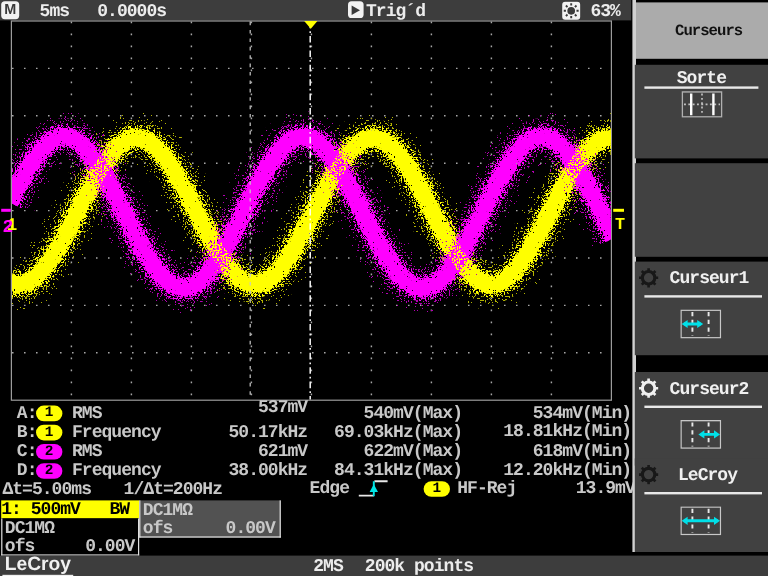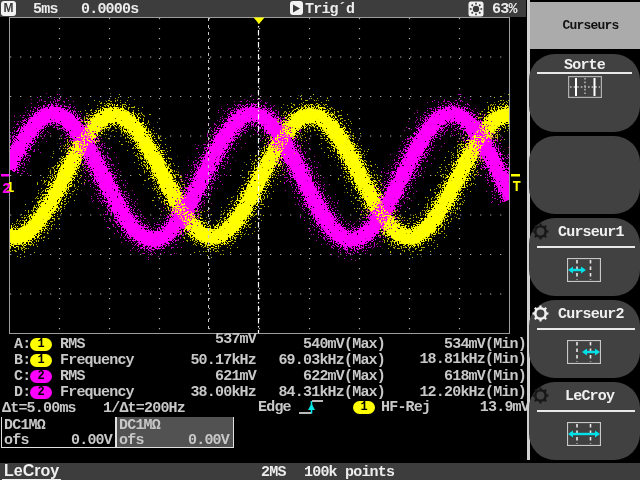--- a/index.html
+++ b/index.html
@@ -2,21 +2,21 @@
 <html><head><meta charset="utf-8"><style>
 * { margin:0; padding:0; box-sizing:border-box; }
 body { width:640px; height:480px; background:#000; position:relative; overflow:hidden;
   font-family:"Liberation Mono", monospace; font-weight:bold; }
 .ab { position:absolute; }
 .t15,.t15w,.ttl { white-space:pre; }
 .t15 { font-size:15px; letter-spacing:-0.8px; line-height:15px; color:#c8c8c8; }
 .t15w { font-size:15px; letter-spacing:-0.8px; line-height:15px; color:#ececec; }
 .oval { position:absolute; width:22px; height:13px; border-radius:7px; color:#000;
   font-size:12px; line-height:13px; text-align:center; letter-spacing:0; }
-.sec { position:absolute; left:529px; width:111px; background:#414141;border-radius:26px; }
+.sec { position:absolute; left:529px; width:111px; background:#414141; }
 .ttl { font-size:15px; letter-spacing:-0.8px; color:#f0f0f0; }
 </style></head><body>
 
 <div class="ab" style="left:0;top:0;width:526px;height:17px;background:#3d3d3d"></div>
 <div class="ab" style="left:1px;top:1px;width:15px;height:15px;border-radius:3px;background:#f2f2f2;color:#3a3a3a;font-size:12px;line-height:15px;text-align:center;font-family:'Liberation Sans',sans-serif">M</div>
 <div class="ab t15w" style="left:33px;top:2px">5ms</div>
 <div class="ab t15w" style="left:81px;top:2px">0.0000s</div>
 <div class="ab" style="left:290px;top:1px;width:13px;height:14px;border-radius:3px;background:#f2f2f2"></div>
 <svg width="9" height="9" style="position:absolute;left:292px;top:4px">
     <path d="M1 0.5 L8 4.5 L1 8.5 Z" fill="#3a3a3a"></path>
@@ -203,38 +203,39 @@
 <line x1="2" y1="14" x2="14.5" y2="14" stroke="#e8e8e8" stroke-width="1.6"></line>
 <line x1="15" y1="2" x2="26" y2="2" stroke="#e8e8e8" stroke-width="1.6"></line>
 <line x1="14.5" y1="14.5" x2="14.5" y2="2" stroke="#00e5e5" stroke-width="1.6"></line>
 <path d="M14.5 4.5 L18 11 L11 11 Z" fill="#00e5e5"></path>
 </svg>
 <div class="oval" style="left:353px;top:401px;background:#ffff00">1</div>
 <div class="ab t15" style="left:381px;top:400px">HF-Rej</div>
 <div class="ab t15" style="right:111px;top:400px">13.9mV</div>
 
 <div class="ab" style="left:1px;top:417px;width:115px;height:46px">
+ <div style="height:15px;background:#ffff00;color:#000;font-size:15px;letter-spacing:-0.8px;line-height:15px;white-space:pre">1: 500mV   BW</div>
  <div style="height:31px;background:#000;border:1px solid #e0e0e0;border-top:none;position:relative">
   <div class="ab t15" style="left:2px;top:1px">DC1MΩ</div>
   <div class="ab t15" style="left:2px;top:16px">ofs</div>
   <div class="ab t15" style="right:3px;top:16px">0.00V</div>
  </div>
 </div>
 <div class="ab" style="left:116px;top:417px;width:118px;height:46px">
  <div style="height:31px;background:#525252;border:1px solid #e0e0e0;border-top:none;position:relative">
   <div class="ab t15" style="left:2px;top:1px">DC1MΩ</div>
   <div class="ab t15" style="left:2px;top:16px">ofs</div>
   <div class="ab t15" style="right:4px;top:16px">0.00V</div>
  </div>
 </div>
 
 <div class="ab" style="left:0;top:463px;width:640px;height:17px;background:#3d3d3d"></div>
 <div class="ab" style="left:2px;top:463px;font-family:'Liberation Sans',sans-serif;font-weight:bold;font-size:16px;line-height:16px;color:#f0f0f0;border-bottom:2px solid #f0f0f0;padding:0 2px">LeCroy</div>
 <div class="ab t15w" style="left:261px;top:465px">2MS</div>
-<div class="ab t15w" style="left:304px;top:465px">100k points</div>
+<div class="ab t15w" style="left:304px;top:465px">200k points</div>
 
 <div class="ab" style="left:526.5px;top:0;width:3px;height:460px;background:#d0d0d0"></div>
 <div class="ab" style="left:529.5px;top:2px;width:122px;height:47px;background:#ababab;color:#111;font-size:13px;letter-spacing:-0.8px;line-height:47px;text-align:center">Curseurs</div>
 
 <div class="sec" style="top:54px;height:78px">
  <div class="ttl" style="text-align:center;margin-top:3px">Sorte</div>
  <div style="position:absolute;left:8px;right:8px;top:17.5px;height:2px;background:#e8e8e8"></div>
  <svg width="34" height="22" viewBox="0 0 34 22" style="position:absolute;left:39px;top:22px">
 <rect x="0.5" y="0.5" width="33" height="21" fill="none" stroke="#b0b0b0" stroke-width="1.4"></rect>
 <line x1="2" y1="11" x2="32" y2="11" stroke="#c0c0c0" stroke-width="1.4" stroke-dasharray="1.6 2"></line>
@@ -265,21 +266,21 @@
  <svg width="34" height="24" viewBox="0 0 34 24" style="position:absolute;left:38px;top:40px">
 <rect x="0.5" y="0.5" width="33" height="23" fill="none" stroke="#c8c8c8" stroke-width="1.2"></rect>
 <line x1="10" y1="2" x2="10" y2="22" stroke="#e8e8e8" stroke-width="1.6" stroke-dasharray="3.5 3"></line>
 <line x1="23.5" y1="2" x2="23.5" y2="22" stroke="#e8e8e8" stroke-width="1.6" stroke-dasharray="3.5 3"></line>
 <line x1="3" y1="12" x2="17" y2="12" stroke="#00e0e8" stroke-width="2.4"></line>
       <path d="M1 12 l5 -3.4 v6.8 Z" fill="#00e0e8"></path>
       <path d="M19 12 l-5 -3.4 v6.8 Z" fill="#00e0e8"></path>
 </svg>
 </div>
 
-<div class="sec" style="top:300px;height:78px">
+<div class="sec" style="top:310px;height:78px">
  <svg width="17" height="17" viewBox="0 0 17 17" style="position:absolute;left:3px;top:5px">
 <circle cx="8.5" cy="8.5" r="5.2" fill="none" stroke="#f0f0f0" stroke-width="2.6"></circle>
 <g stroke="#f0f0f0" stroke-width="2.2">
 <line x1="8.5" y1="0.5" x2="8.5" y2="3"></line>
         <line x1="8.5" y1="14" x2="8.5" y2="16.5"></line>
 <line x1="0.5" y1="8.5" x2="3" y2="8.5"></line>
         <line x1="14" y1="8.5" x2="16.5" y2="8.5"></line>
 <line x1="2.8" y1="2.8" x2="4.6" y2="4.6"></line>
         <line x1="12.4" y1="12.4" x2="14.2" y2="14.2"></line>
 <line x1="14.2" y1="2.8" x2="12.4" y2="4.6"></line>

